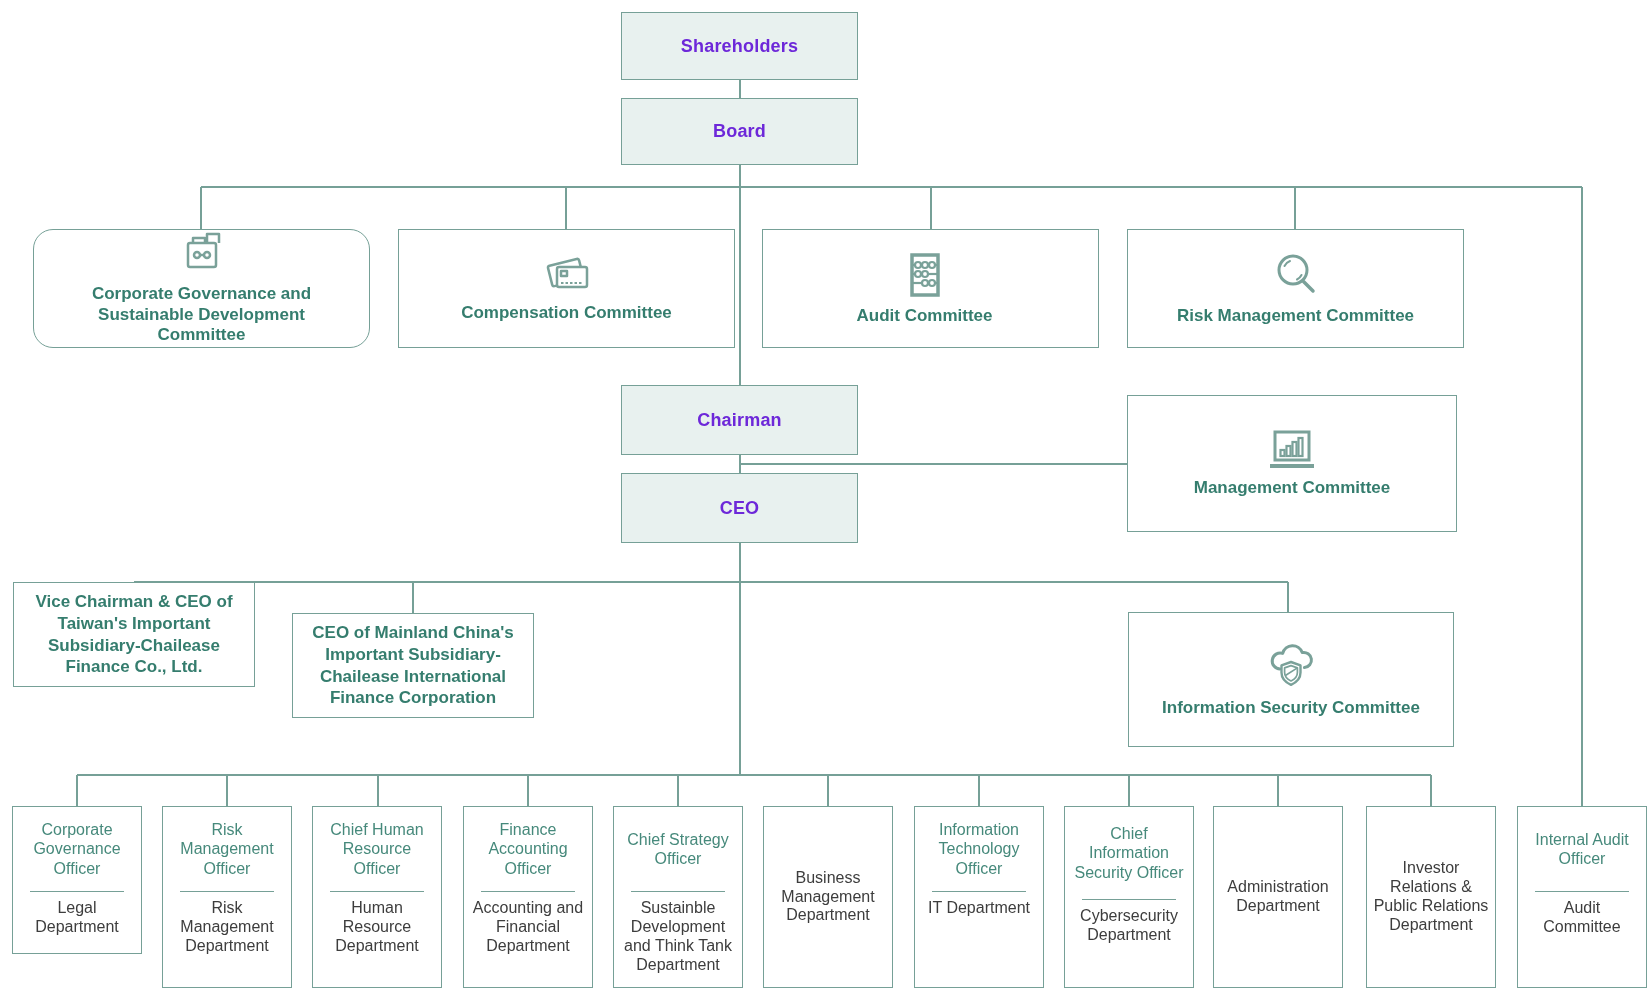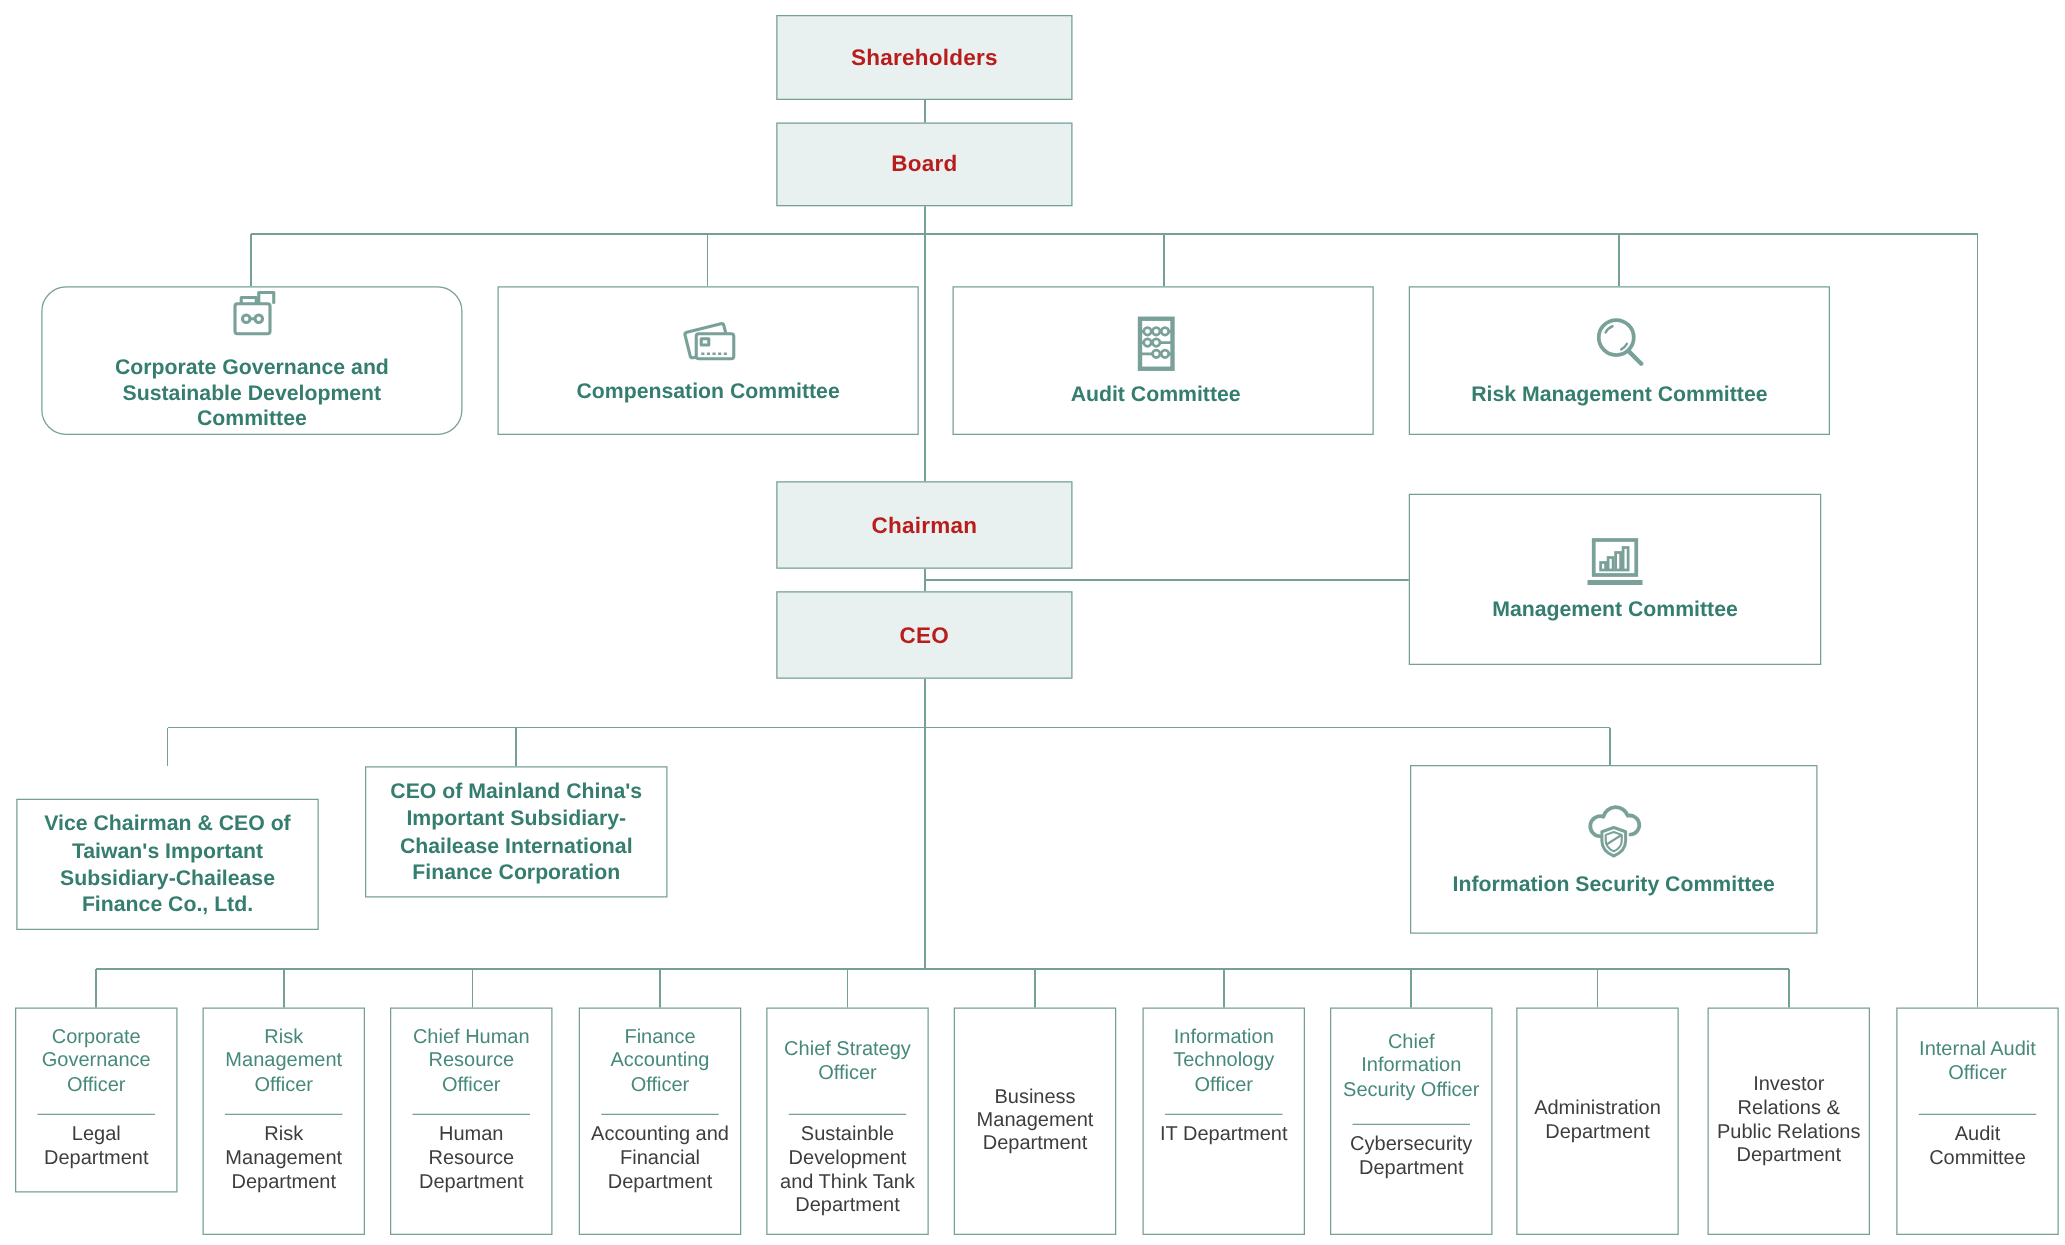--- a/index.html
+++ b/index.html
@@ -16,21 +16,21 @@
     box-sizing:border-box;
     border:1.5px solid #76a097;
     background:#ffffff;
     display:flex;flex-direction:column;
     align-items:center;justify-content:center;
     text-align:center;
     z-index:1;
   }
   .fill{background:#e8f1ef;}
   .node-label{
-    font-weight:bold;color:#b91c1c;font-size:18px;letter-spacing:.2px;
+    font-weight:bold;color:#6d28d9;font-size:18px;letter-spacing:.2px;
   }
   .committee{gap:7px;padding:6px 36px;}
   .committee .c-label{
     font-weight:bold;color:#357d6e;font-size:17px;line-height:1.22;
   }
   .exec{padding:6px 10px;}
   .exec .c-label{font-size:17px;line-height:1.28;}
   .icon{flex:0 0 auto;}
   .icon svg{display:block;}
   .dept-box{
@@ -179,21 +179,21 @@
         <rect x="14.5" y="21" width="4" height="6" stroke-width="2.2"></rect>
         <rect x="20.5" y="17" width="4" height="10" stroke-width="2.2"></rect>
         <rect x="26.5" y="13" width="4" height="14" stroke-width="2.2"></rect>
         <rect x="32.5" y="9" width="4" height="18" stroke-width="2.2"></rect>
         <line x1="4" y1="37" x2="48" y2="37" stroke-width="4"></line>
       </svg>
     </span>
     <span class="c-label">Management Committee</span>
   </div>
 
-  <div class="box committee exec" style="left:13px;top:639px;width:242px;height:105px;">
+  <div class="box committee exec" style="left:13px;top:582px;width:242px;height:105px;">
     <span class="c-label">Vice Chairman &amp; CEO of Taiwan's Important Subsidiary-Chailease Finance Co., Ltd.</span>
   </div>
   <div class="box committee exec" style="left:292px;top:613px;width:242px;height:105px;">
     <span class="c-label">CEO of Mainland China's Important Subsidiary-Chailease International Finance Corporation</span>
   </div>
 
   <div class="box committee" style="left:1128px;top:612px;width:326px;height:135px;padding:6px 30px;">
     <span class="icon">
       <svg width="50" height="50" viewBox="0 0 50 50" stroke="#7aa199" fill="none" stroke-linejoin="round" stroke-linecap="round">
         <path d="M14 28 a 8 8 0 1 1 2.7-15.6 A 10.2 10.2 0 0 1 36.2 11.6 a 7.6 7.6 0 1 1 2.2 15" stroke-width="3"></path>

